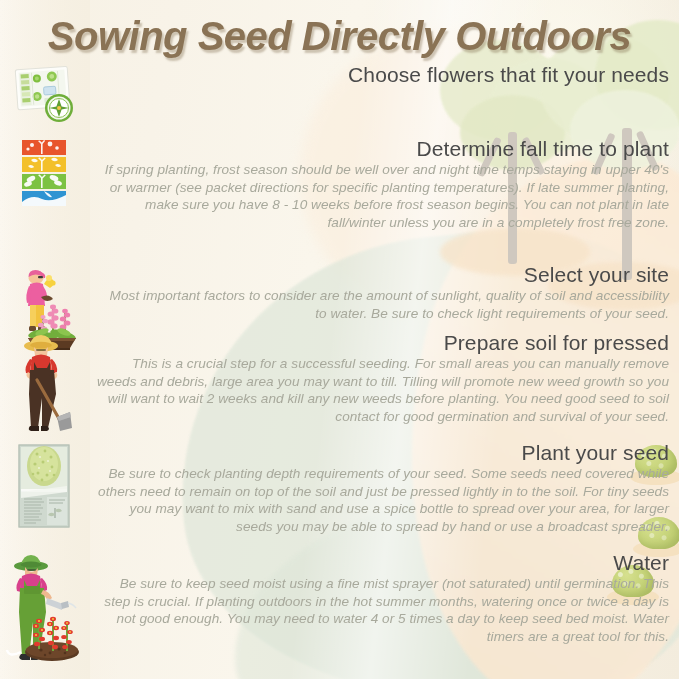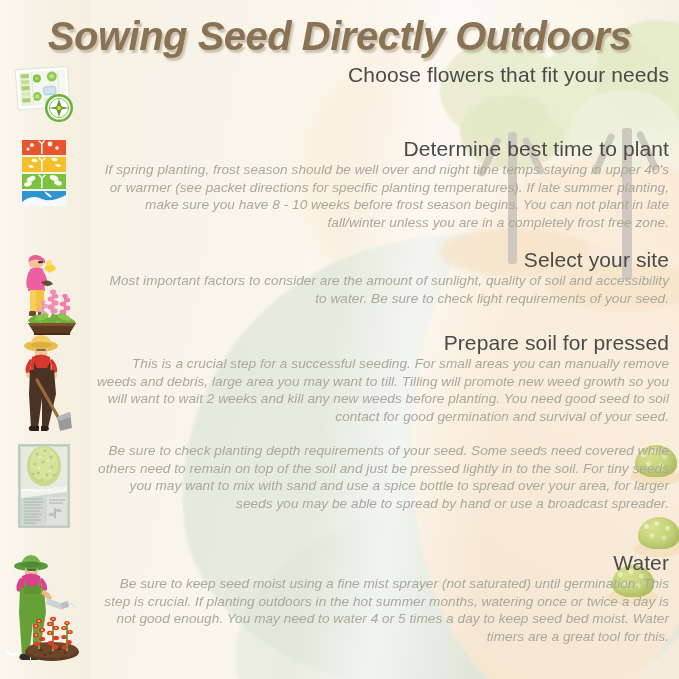--- a/index.html
+++ b/index.html
@@ -242,26 +242,26 @@
             <ellipse cx="14" cy="46" rx="4" ry="2.3" transform="rotate(-18 14 46)"></ellipse>
             <ellipse cx="44" cy="45" rx="4" ry="2.3" transform="rotate(18 44 45)"></ellipse>
           </g>
           <g fill="#ffffff" opacity=".95">
             <path d="M8 64 q10 -8 20 -3 q9 4 24 -4 l0 11 l-44 0 Z"></path>
             <path d="M30 53 q5 2 8 6 q-4 1 -8 -6Z"></path>
           </g>
         </svg>
       </div>
       <div class="step-body">
-        <div class="step-head">Determine best time to plant</div>
+        <div class="step-head">Determine fall time to plant</div>
         <div class="step-text">If spring planting, frost season should be well over and  night time temps staying in upper 40's or warmer (see packet directions for specific planting temperatures). If late summer planting, make sure you have 8 - 10 weeks before frost season begins. You can not plant in late fall/winter unless you are in a completely frost free zone.</div>
       </div>
     </div>
 
-    <div class="step" style="top:249px;">
+    <div class="step" style="top:264px;">
       <div class="step-icon">
         <svg width="72" height="86" viewBox="0 0 72 86" aria-hidden="true">
 
           <path d="M22 10 q6 -6 13 -1 q3 2 2 5 l-15 1 Z" fill="#e8609a"></path>
           <ellipse cx="28" cy="14" rx="7.5" ry="6" fill="#f5c39a"></ellipse>
           <path d="M20.5 13 q7 -5 15 0 q-1 -7 -8 -7 q-7 0 -7 7Z" fill="#e8609a"></path>
           <rect x="30" y="12" width="5" height="2.2" rx="1" fill="#3a3a3a"></rect>
           <path d="M22 20 q7 -3 13 0 l2 22 l-17 0 Z" fill="#ec5fa0"></path>
           <path d="M21 22 q-4 9 -2 17 l4 -1 q-1 -8 1 -15Z" fill="#ec5fa0"></path>
           <path d="M35 22 q5 7 4 14 l-4 1 q0 -8 -2 -14Z" fill="#ec5fa0"></path>
@@ -415,20 +415,21 @@
           </g>
           <g transform="translate(44,66)">
             <path d="M0 10 L0 0" stroke="#8f9d8f" stroke-width="1"></path>
             <path d="M0 2 q5 -3 7 1 q-5 3 -7 -1Z" fill="#b9c7b0"></path>
             <path d="M0 6 q-5 -3 -7 1 q5 3 7 -1Z" fill="#b9c7b0"></path>
           </g>
           <rect x="8" y="3" width="50" height="82" fill="none" stroke="#b5c0b5" stroke-width="1"></rect>
         </svg>
       </div>
       <div class="step-body">
+        <div class="step-head">Plant your seed</div>
         <div class="step-text">Be sure to check planting depth requirements of  your seed.  Some seeds need covered while others need to remain on top of the soil and just be pressed lightly in to the  soil. For tiny seeds you may want to mix with sand and use a spice bottle to spread over your area, for larger seeds you may be able to spread by hand or use a broadcast spreader.</div>
       </div>
     </div>
 
     <div class="step" style="top:552px;">
       <div class="step-icon">
         <svg width="78" height="110" viewBox="0 0 78 110" aria-hidden="true">
 
           <ellipse cx="26" cy="14" rx="17" ry="5" fill="#5a9a3e"></ellipse>
           <path d="M16 13 q2 -10 10 -10 q8 0 10 10 Z" fill="#73b24d"></path>

